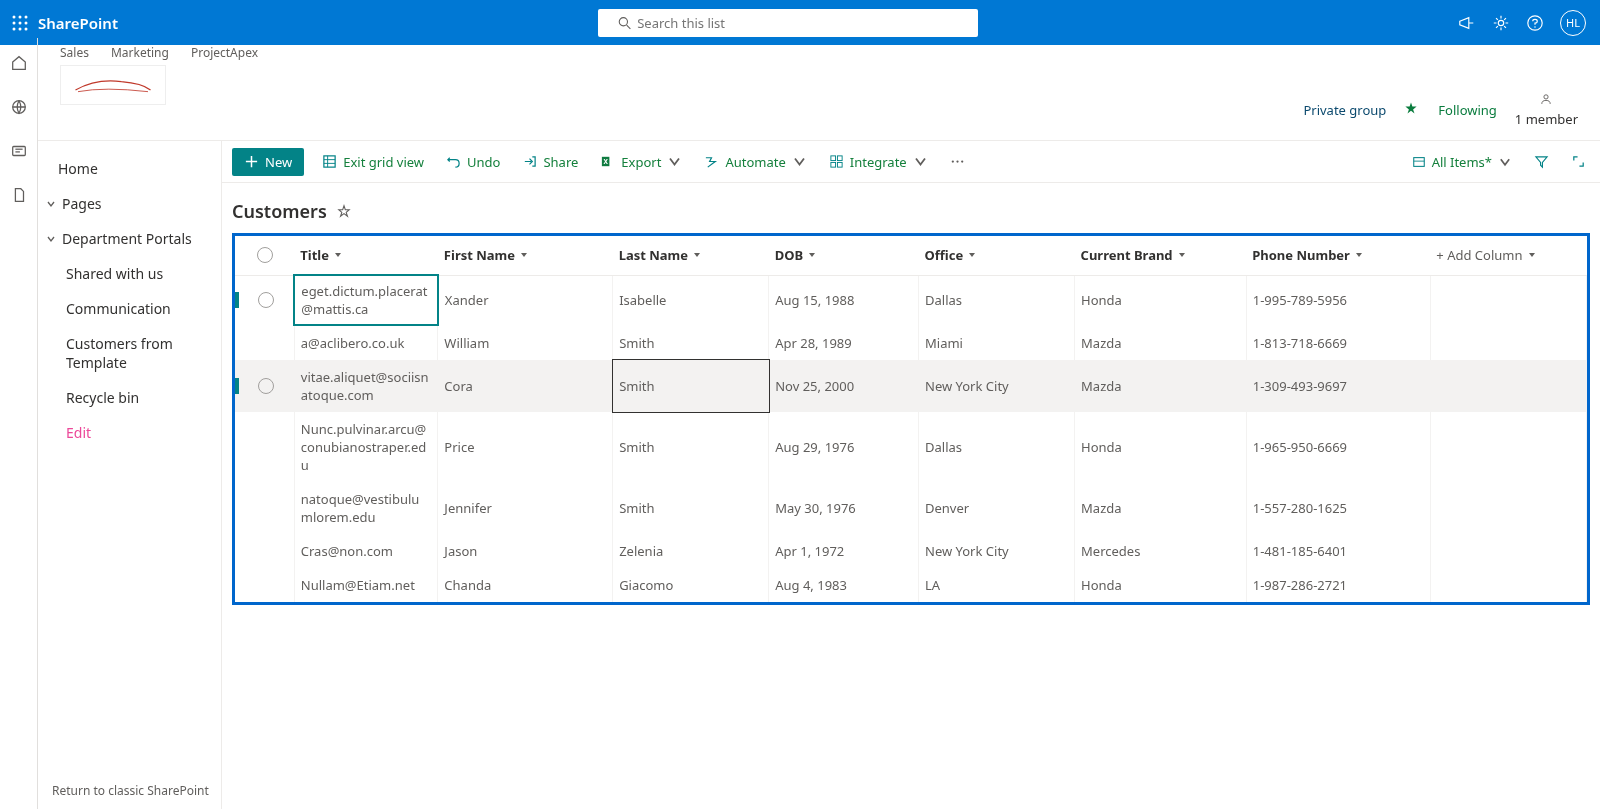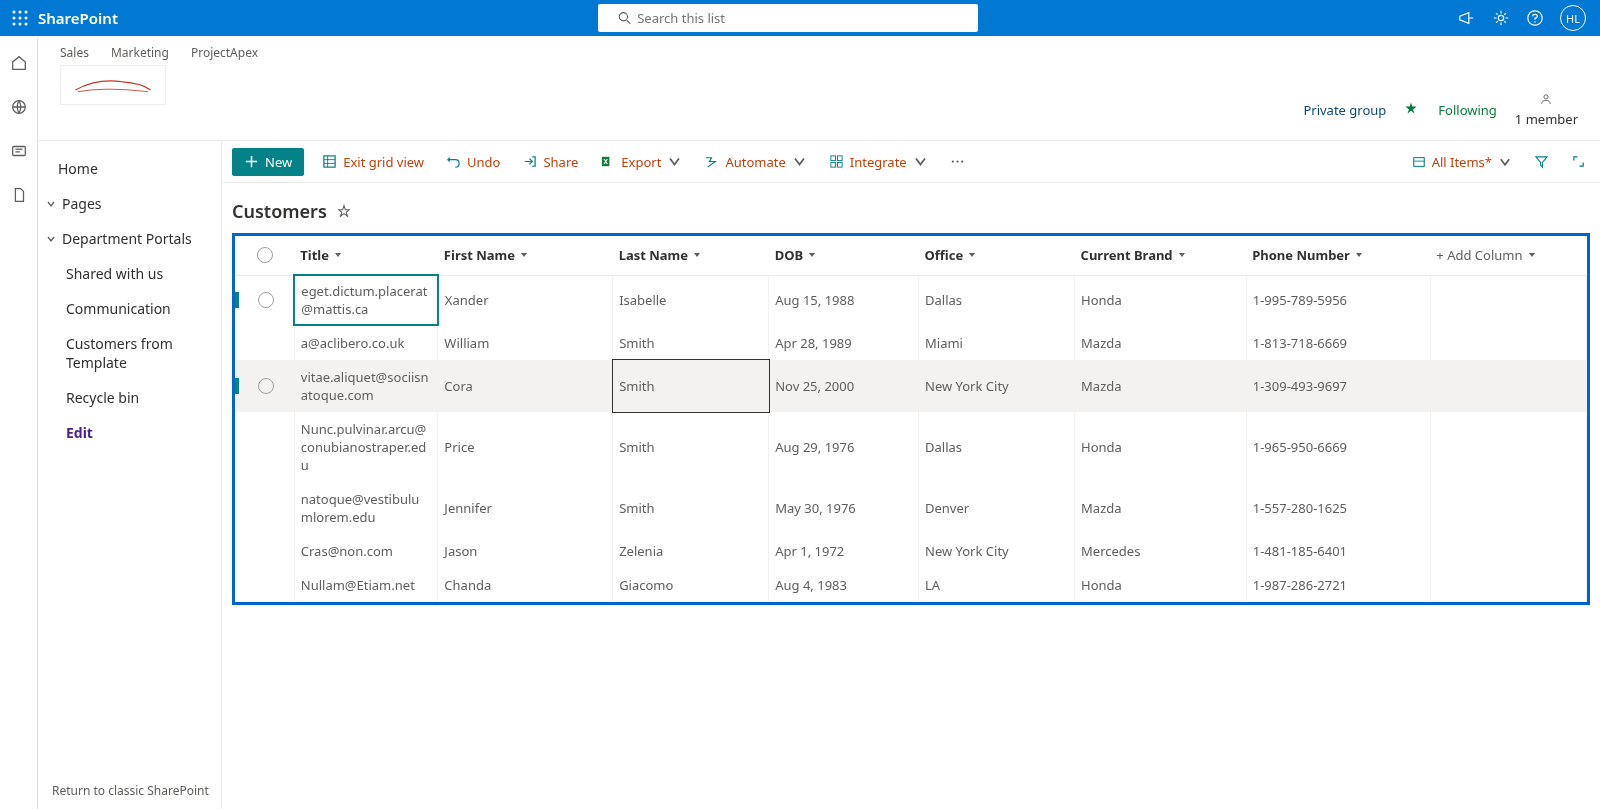--- a/index.html
+++ b/index.html
@@ -1,18 +1,18 @@
 <!DOCTYPE html>
 <html><head>
 <meta charset="utf-8">
 <style>
   * { box-sizing: border-box; margin: 0; padding: 0; font-family: "Segoe UI", system-ui, sans-serif; }
   html, body { height: 100%; width: 100%; background: #fff; color: #323130; overflow:hidden; }
 
-  .header { height: 36px; background: #0078d4; color: #fff; display:flex; align-items:center; padding: 0 4px; }
+  .header { height: 45px; background: #0078d4; color: #fff; display:flex; align-items:center; padding: 0 4px; }
   .waffle { width:32px; height:38px; display:flex; align-items:center; justify-content:center; cursor:pointer; }
   .waffle svg { width:16px; height:16px; fill:#fff; }
   .appname { font-size:15px; font-weight:600; margin-left: 2px; }
   .search-wrap { flex:1; display:flex; justify-content:center; }
   .search { background: #fff; border-radius:2px; width: 380px; height:28px; display:flex; align-items:center; padding:0 20px; }
   .search svg { width:14px; height:14px; fill:#605e5c; margin-right:6px; }
   .search input { border:none; outline:none; font-size:13px; width:100%; color:#323130; }
   .hdr-right { display:flex; align-items:center; gap:16px; padding-right:10px; }
   .hdr-icon { width:18px; height:18px; fill:#fff; cursor:pointer; }
   .avatar { width:26px; height:26px; border-radius:50%; border:1px solid #fff; display:flex; align-items:center; justify-content:center; font-size:11px; color:#fff; }
@@ -31,27 +31,27 @@
   .siterow { display:flex; align-items:flex-start; justify-content:space-between; }
   .sitemeta { display:flex; align-items:center; gap:18px; font-size:13px; padding-top:48px; }
   .sitemeta .priv { color:#0c4a6e; }
   .star-on { color:#0a7c3e; fill:#0a7c3e; }
 
   .flex { display:flex; flex:1; min-height:0; }
   .leftnav { width:184px; border-right:1px solid #edebe9; padding:10px 0; font-size:14px; overflow:auto; position:relative;}
   .leftnav .item { padding:8px 20px; cursor:pointer; }
   .leftnav .item.exp { display:flex; align-items:center; gap:6px; padding-left:8px;}
   .leftnav .item.sub { padding-left:28px; }
-  .leftnav .edit { color:#4c1d95;font-weight:bold; }
+  .leftnav .edit { color:#ec4899; }
   .leftnav .foot { position:absolute; bottom:10px; left:14px; font-size:12px; color:#605e5c; cursor:pointer;}
   .chev { width:10px; height:10px; }
 
   .content { flex:1; display:flex; flex-direction:column; min-width:0; }
   .cmdbar { height:42px; display:flex; align-items:center; gap:14px; padding:0 10px; font-size:13px; border-bottom:1px solid #edebe9; }
-  .cmd { display:flex; align-items:center; gap:6px; cursor:pointer; color:#c2410c; padding:2px 4px; }
+  .cmd { display:flex; align-items:center; gap:6px; cursor:pointer; color:#15803d; padding:2px 4px; }
   .cmd.new { background:#038387; color:#fff; padding:5px 12px; border-radius:2px; }
   .cmd svg { width:15px; height:15px; fill:#038387; }
   .cmd.new svg { fill:#fff; }
   .cmd.excel svg { fill:#107c41; }
   .cmdbar .spacer { flex:1 }
   .cmd.view svg { width:14px; height:14px; }
 
   .listhdr { padding:16px 10px 10px 10px; display:flex; align-items:center; gap:10px; font-size:18px; font-weight:600; }
   .listhdr svg { width:14px; height:14px; fill:none; stroke:#605e5c; stroke-width:1.2; }
 

